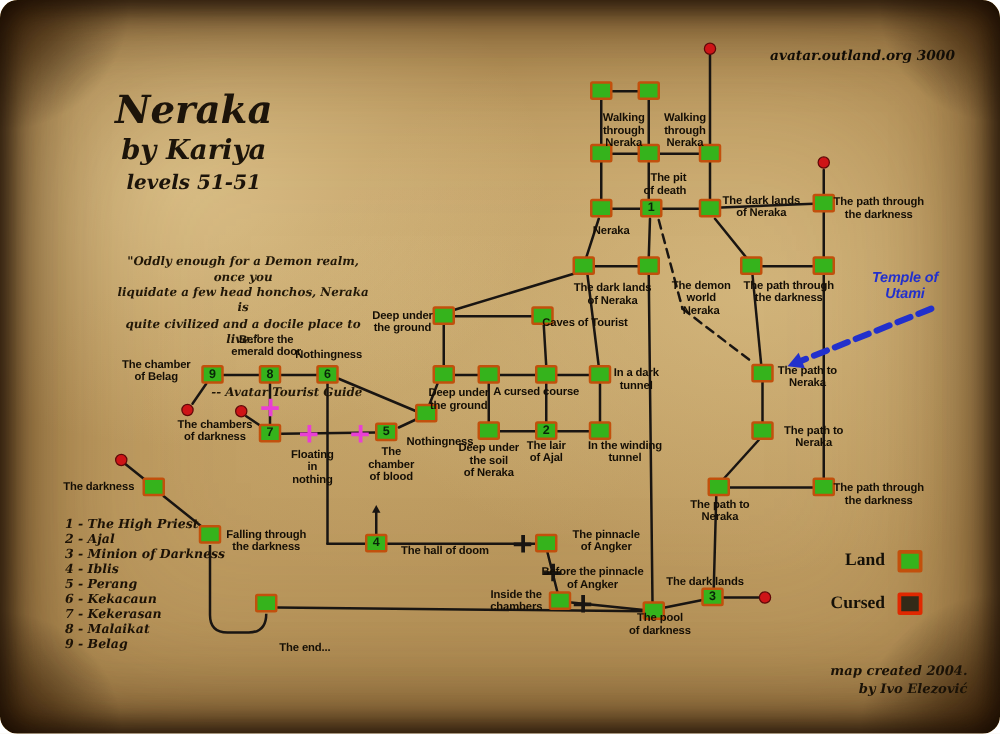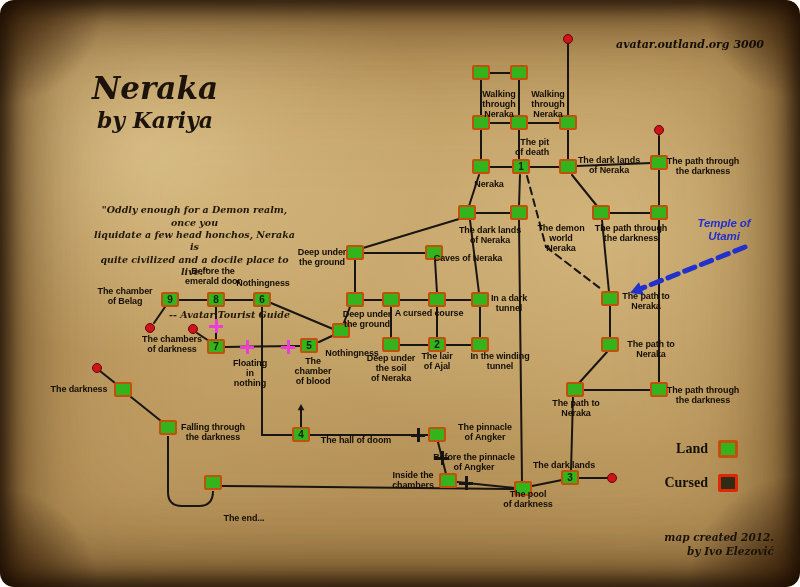--- a/index.html
+++ b/index.html
@@ -197,21 +197,21 @@
       <div class="map-label" style="left: 561px; top: 239px;">The demon
 world
 Neraka</div>
       <div class="map-label" style="left: 631px; top: 234px;">The path through
 the darkness</div>
       <div class="map-label" style="left: 322px; top: 258px;">Deep under
 the ground</div>
       <div class="map-label" style="left: 367px; top: 320px;">Deep under
 the ground</div>
       <div class="map-label" style="left: 429px; top: 314px;">A cursed course</div>
-      <div class="map-label" style="left: 468px; top: 259px;">Caves of Neraka</div>
+      <div class="map-label" style="left: 468px; top: 259px;">Caves of Tourist</div>
       <div class="map-label" style="left: 509px; top: 304px;">In a dark
 tunnel</div>
       <div class="map-label" style="left: 391px; top: 369px;">Deep under
 the soil
 of Neraka</div>
       <div class="map-label" style="left: 437px; top: 362px;">The lair
 of Ajal</div>
       <div class="map-label" style="left: 481px; top: 362px; margin-left: 19px;">In the winding
 tunnel</div>
       <div class="map-label" style="left: 213px; top: 277px;">Before the
@@ -250,44 +250,56 @@
 Neraka</div>
       <div class="map-label" style="left: 703px; top: 396px;">The path through
 the darkness</div>
       <div class="map-label blue" style="left: 724px; top: 230px;">Temple of
 Utami</div>
     </div>
 
   <div class="title-block">
     <div class="t1">Neraka</div>
     <div class="t2">by Kariya</div>
+    <div class="t3">levels 51-51</div>
   </div>
 
   <div class="quote-block">
     <div>"Oddly enough for a Demon realm, once you
 liquidate a few head honchos, Neraka is
 quite civilized and a docile place to live."</div>
     <div class="attr">-- Avatar Tourist Guide</div>
   </div>
 
   <div class="server-block">
     <div>avatar.outland.org 3000</div>
   </div>
 
+  <div class="mob-list">
+    <div class="mob-line">1 - The High Priest</div>
+    <div class="mob-line">2 - Ajal</div>
+    <div class="mob-line">3 - Minion of Darkness</div>
+    <div class="mob-line">4 - Iblis</div>
+    <div class="mob-line">5 - Perang</div>
+    <div class="mob-line">6 - Kekacaun</div>
+    <div class="mob-line">7 - Kekerasan</div>
+    <div class="mob-line">8 - Malaikat</div>
+    <div class="mob-line">9 - Belag</div>
+  </div>
 
   <div class="legend">
     <div class="legend-row">
       <span class="legend-label">Land</span>
       <span class="swatch swatch-land"></span>
     </div>
     <div class="legend-row">
       <span class="legend-label">Cursed</span>
       <span class="swatch swatch-cursed"></span>
     </div>
   </div>
 
   <div class="credits">
-    <div>map created 2012.</div>
+    <div>map created 2004.</div>
     <div>by Ivo Elezović</div>
   </div>
 
   <div class="burn"></div>
 </div>
 
 </body></html>

